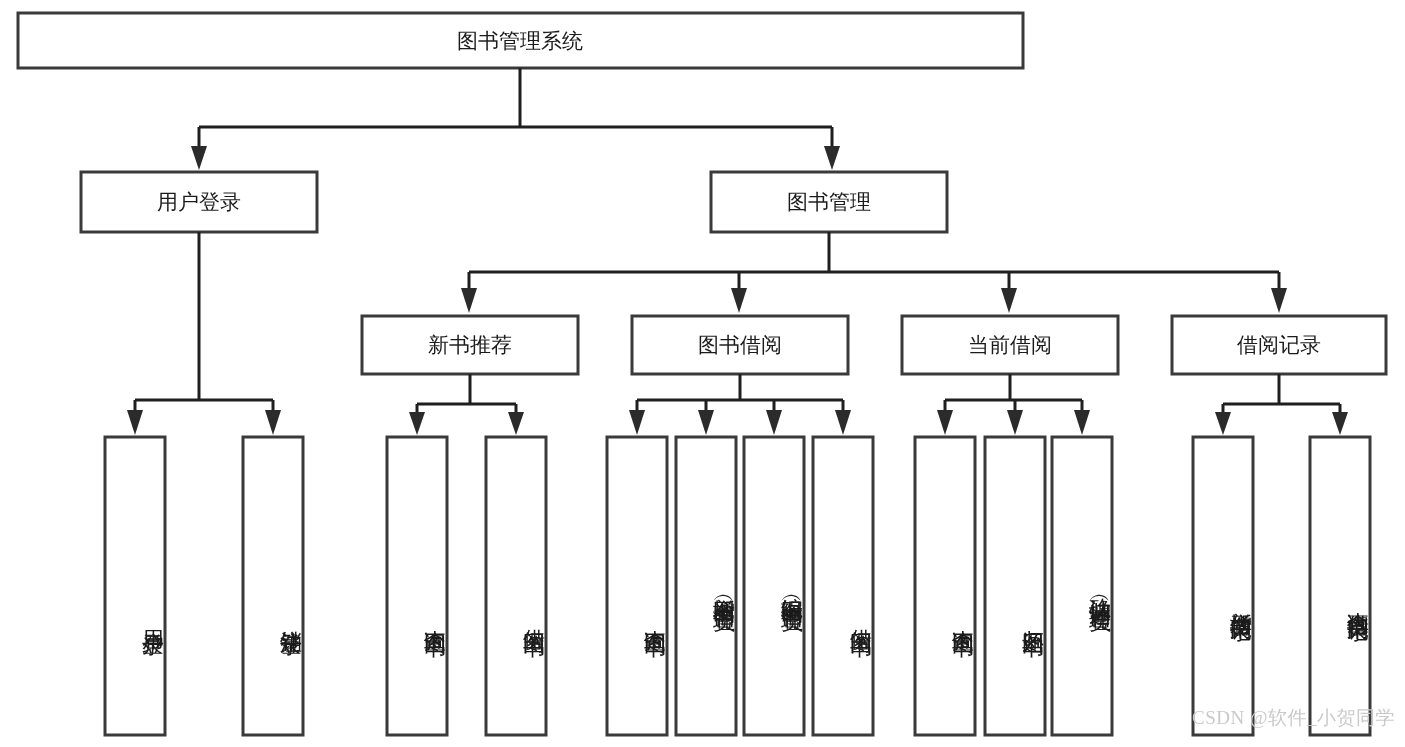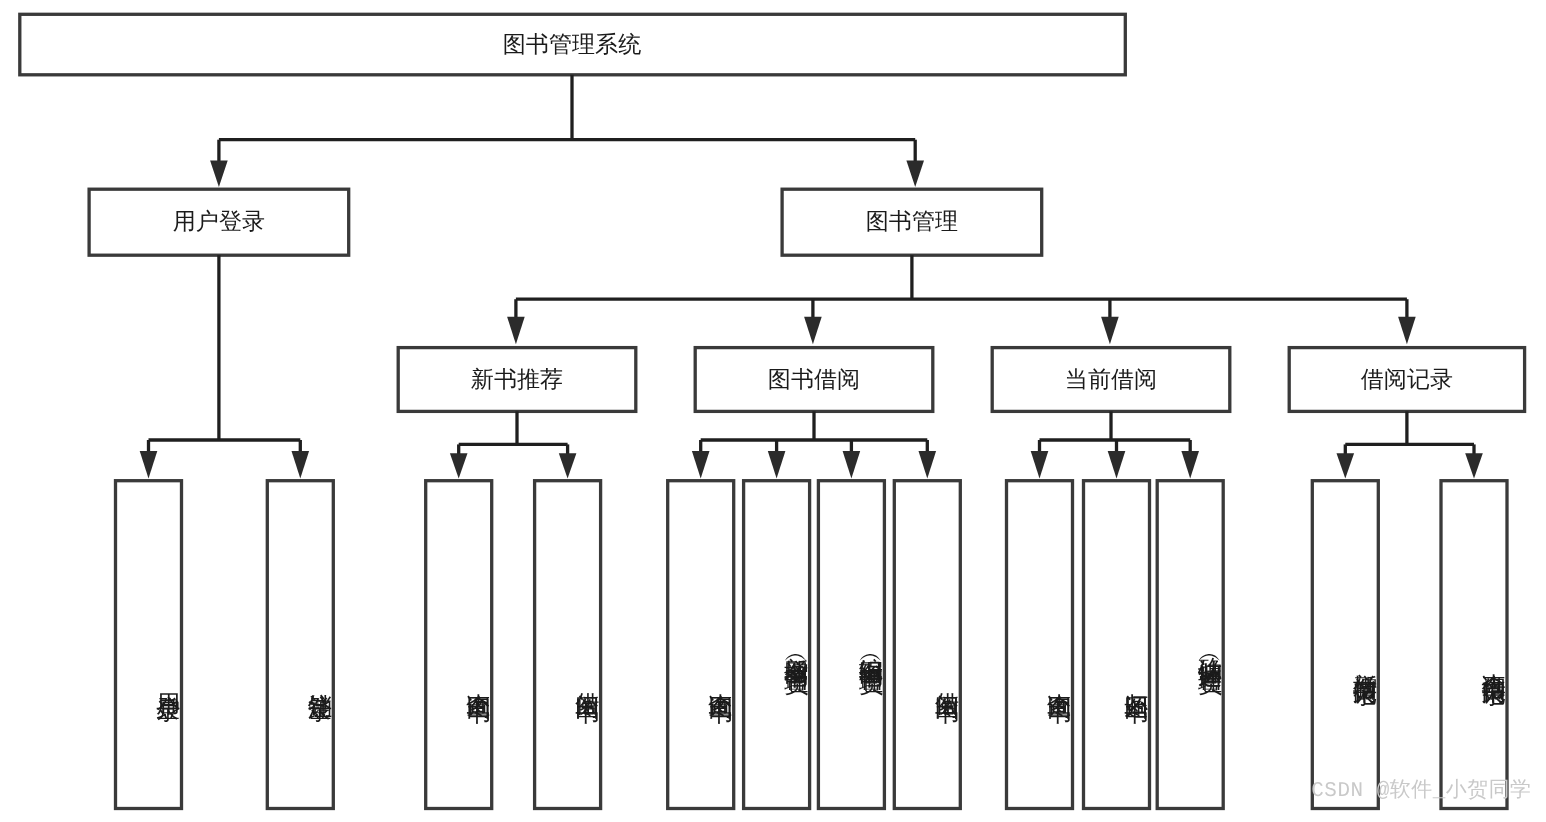--- a/index.html
+++ b/index.html
@@ -59,21 +59,21 @@
     color: #1b1b1b;
     letter-spacing: 2px;
     display: flex;
     align-items: flex-start;
     justify-content: center;
     white-space: nowrap;
     user-select: none;
   }
   .watermark {
     position: absolute;
-    font-family: Liberation Mono, monospace;
+    font-family: Liberation Serif, serif;
     font-size: 19px;
     color: #c9c9c9;
     white-space: nowrap;
     letter-spacing: 0.5px;
   }
 </style>
 </head>
 <body>
 
 <div id="diagram-root">

